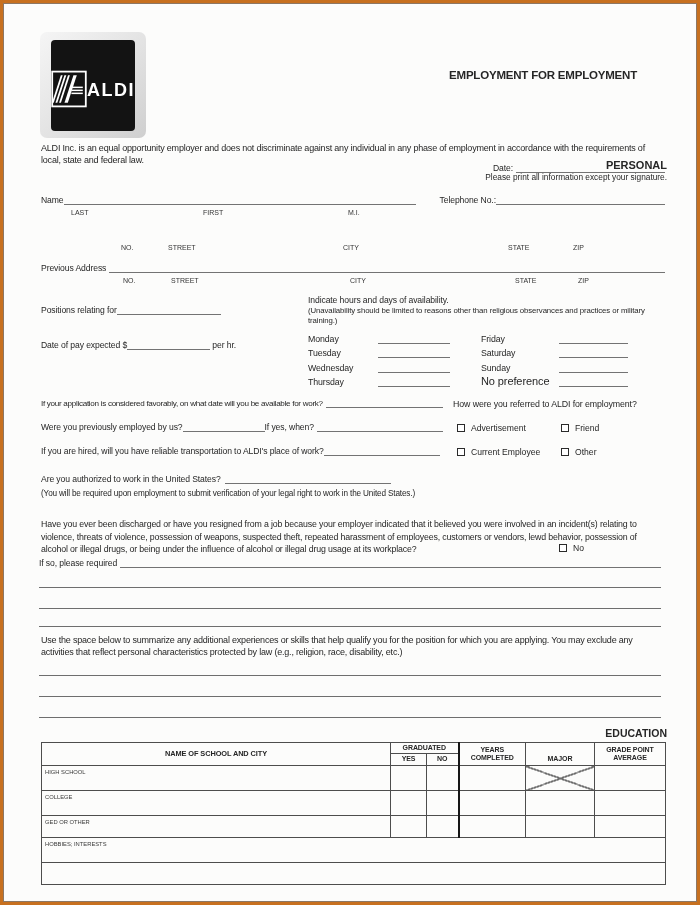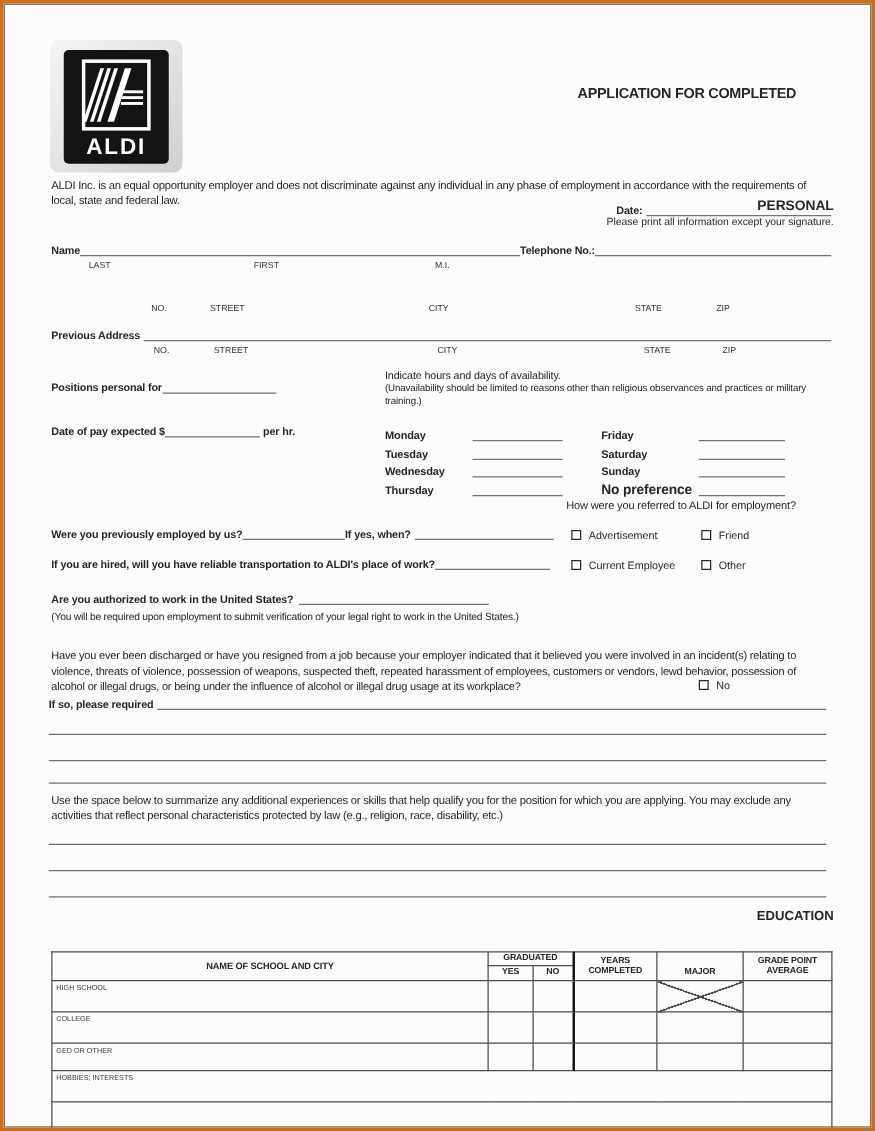--- a/index.html
+++ b/index.html
@@ -5,48 +5,48 @@
   * { margin:0; padding:0; box-sizing:border-box; }
   html,body { background:#e8e8e8; }
   body { font-family:"Liberation Sans", sans-serif; }
   .page {
     position:relative; width:700px; height:905px; overflow:hidden;
     background:#fcfcfb; color:#262626;
     border:3px solid #c7701f;
     box-shadow: inset 0 0 0 1px rgba(80,48,18,.65);
   }
   .abs { position:absolute; }
-  .row { display:flex; align-items:center;font-weight:bold; }
+  .row { display:flex; align-items:flex-end; }
   .lbl { font-size:8.6px; letter-spacing:-.1px; white-space:nowrap; }
   .sml { font-size:7px; color:#333; letter-spacing:0; }
   .wline { border-bottom:1px solid #737373; height:10px; display:inline-block; }
   .flex1 { flex:1; }
   .hr { height:1px; background:#6e6e6e; }
   .center { left:42px; right:30px; text-align:right; }
   .b { font-weight:bold; }
   .cbwrap { display:flex; align-items:center; gap:6px; }
   .cb { width:8px; height:8px; border:1.2px solid #2a2a2a; background:#fff; flex:0 0 auto; }
   .cblabel { font-size:8.6px; white-space:nowrap; }
   .para { font-size:8.8px; line-height:12.6px; letter-spacing:-.15px; }
 
   
   .logo-tile {
     left:37px; top:29px; width:106px; height:106px;
     background:linear-gradient(135deg,#f5f5f5 0%,#e2e2e2 55%,#cfcfcf 100%);
     border-radius:7px; padding:8px 11px 7px 11px;
   }
   .logo-black {
     width:100%; height:100%; background:#131313; border-radius:4px;
-    display:flex; flex-direction:column; align-items:center; justify-content:flex-start;
+    display:flex; align-items:center; justify-content:flex-start;
     padding-top:7px;
   }
   .logo-word { color:#fff; font-weight:bold; font-size:18px; letter-spacing:1.5px; margin-top:2px; }
 
   
-  table.edu { border-collapse:collapse; width:624px; table-layout:fixed;margin-top:19px; }
+  table.edu { border-collapse:collapse; width:624px; table-layout:fixed; }
   table.edu td { border:1px solid #4d4d4d; font-size:7px; font-weight:bold; text-align:center; vertical-align:middle; padding:0; line-height:8.5px; letter-spacing:-.1px; }
   table.edu td.thickl { border-left:2px solid #161616; }
   table.edu td.namecell { text-align:center; font-size:7.4px; }
   table.edu td.lab { text-align:left; vertical-align:top; font-weight:normal; }
   table.edu td.lab span { display:block; font-size:5.8px; color:#3a3a3a; padding:2px 0 0 3px; letter-spacing:0; }
   .xcell {
     background:
       linear-gradient(to top right, transparent calc(50% - .6px), #3c3c3c calc(50% - .6px), #3c3c3c calc(50% + .6px), transparent calc(50% + .6px)),
       linear-gradient(to bottom right, transparent calc(50% - .6px), #3c3c3c calc(50% - .6px), #3c3c3c calc(50% + .6px), transparent calc(50% + .6px));
   }
@@ -69,36 +69,36 @@
         <g fill="#ffffff">
           <rect x="34" y="27" width="19" height="2.5"></rect>
           <rect x="34" y="32" width="19" height="2.5"></rect>
           <rect x="34" y="37" width="19" height="2.5"></rect>
         </g>
       </svg>
       <div class="logo-word">ALDI</div>
     </div>
   </div>
 
-  <div class="abs b" style="top:66px; right:60px; font-size:11.5px; letter-spacing:-.2px;">APPLICATION FOR COMPLETED</div>
+  <div class="abs b" style="top:66px; right:60px; font-size:11.5px; letter-spacing:-.2px;">EMPLOYMENT FOR EMPLOYMENT</div>
 
   <div class="abs" style="left:38px; top:140px; width:626px; font-size:9px; line-height:11.5px; letter-spacing:-.2px;">ALDI Inc. is an equal opportunity employer and does not discriminate against any individual in any phase of employment in accordance with the requirements of local, state and federal law.</div>
 
   <div class="abs center b" style="top:156px; font-size:11px;">PERSONAL</div>
   <div class="abs center" style="top:169px; font-size:8.3px;">Please print all information except your signature.</div>
 
   <div class="abs row" style="left:490px; top:160px; width:172px;">
     <span class="lbl">Date:</span>
     <span class="wline flex1" style="margin-left:3px;"></span>
   </div>
 
   <div class="abs row" style="left:38px; top:192px; width:624px;">
     <span class="lbl">Name</span>
     <span class="wline" style="width:352px;"></span>
-    <span class="lbl" style="margin-left:0;">Telephone No.:</span>
+    <span class="lbl" style="margin-left:24px;">Telephone No.:</span>
     <span class="wline flex1"></span>
   </div>
   <div class="abs" style="left:0; top:206px; width:700px; height:10px;">
     <span class="abs sml" style="left:68px;">LAST</span>
     <span class="abs sml" style="left:200px;">FIRST</span>
     <span class="abs sml" style="left:345px;">M.I.</span>
   </div>
 
   <div class="abs" style="left:0; top:241px; width:700px; height:10px;">
     <span class="abs sml" style="left:118px;">NO.</span>
@@ -114,34 +114,34 @@
   </div>
   <div class="abs" style="left:0; top:274px; width:700px; height:10px;">
     <span class="abs sml" style="left:120px;">NO.</span>
     <span class="abs sml" style="left:168px;">STREET</span>
     <span class="abs sml" style="left:347px;">CITY</span>
     <span class="abs sml" style="left:512px;">STATE</span>
     <span class="abs sml" style="left:575px;">ZIP</span>
   </div>
 
   <div class="abs row" style="left:38px; top:302px; width:180px;">
-    <span class="lbl">Positions personal for</span>
+    <span class="lbl">Positions relating for</span>
     <span class="wline flex1"></span>
   </div>
 
   <div class="abs row" style="left:38px; top:337px; width:195px;">
     <span class="lbl">Date of pay expected $</span>
     <span class="wline flex1"></span>
     <span class="lbl" style="margin-left:2px;">per hr.</span>
   </div>
 
   <div class="abs" style="left:305px; top:292px; width:357px;">
     <div class="lbl" style="font-size:8.6px;">Indicate hours and days of availability.</div>
     <div style="font-size:7.8px; line-height:9.6px; letter-spacing:-.1px; margin-top:1px;">(Unavailability should be limited to reasons other than religious observances and practices or military training.)</div>
-    <div class="row" style="margin-top:16px; height:14.5px;">
+    <div class="row" style="margin-top:4px; height:14.5px;">
       <span class="lbl" style="width:70px; font-size:8.8px;">Monday</span>
       <span class="wline" style="width:72px;"></span>
       <span style="width:31px;"></span>
       <span class="lbl" style="width:78px; font-size:8.8px;">Friday</span>
       <span class="wline" style="width:69px;"></span>
     </div>
     <div class="row" style="height:14.5px;">
       <span class="lbl" style="width:70px; font-size:8.8px;">Tuesday</span>
       <span class="wline" style="width:72px;"></span>
       <span style="width:31px;"></span>
@@ -157,20 +157,24 @@
     </div>
     <div class="row" style="height:14.5px;">
       <span class="lbl" style="width:70px; font-size:8.8px;">Thursday</span>
       <span class="wline" style="width:72px;"></span>
       <span style="width:31px;"></span>
       <span class="lbl" style="width:78px; font-size:11px;">No preference</span>
       <span class="wline" style="width:69px;"></span>
     </div>
   </div>
 
+  <div class="abs row" style="left:38px; top:395px; width:402px;">
+    <span class="lbl" style="font-size:8.1px; letter-spacing:-.3px;">If your application is considered favorably, on what date will you be available for work?</span>
+    <span class="wline flex1" style="margin-left:3px;"></span>
+  </div>
   <div class="abs lbl" style="left:450px; top:396px; font-size:8.8px;">How were you referred to ALDI for employment?</div>
 
   <div class="abs row" style="left:38px; top:419px; width:402px;">
     <span class="lbl">Were you previously employed by us?</span>
     <span class="wline" style="width:82px;"></span>
     <span class="lbl">If yes, when?</span>
     <span class="wline flex1" style="margin-left:3px;"></span>
   </div>
   <div class="abs cbwrap" style="left:454px; top:420px;justify-content:center;">
     <span class="cb"></span>

